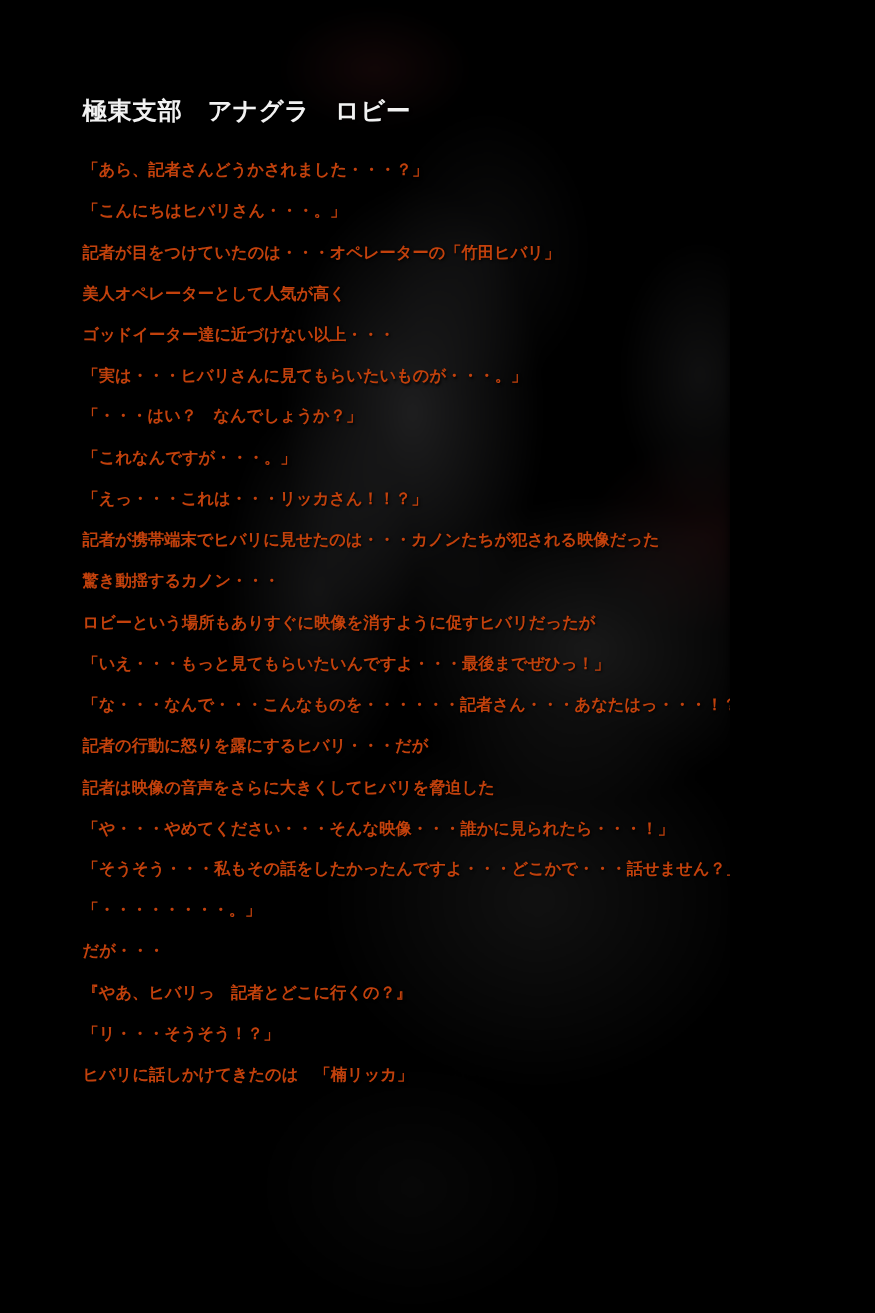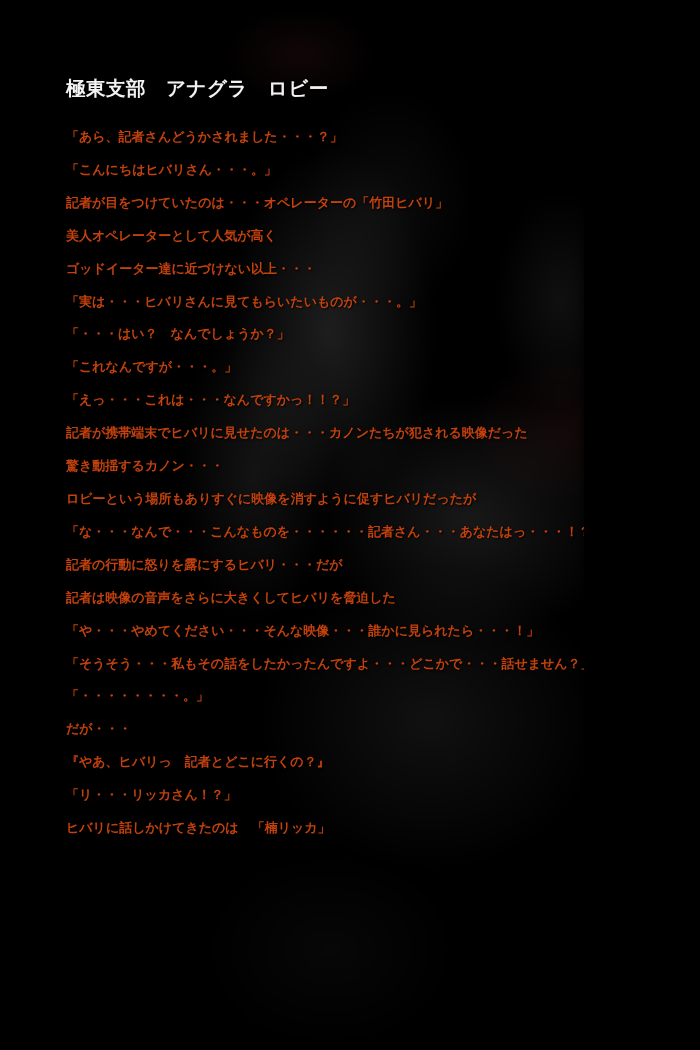--- a/index.html
+++ b/index.html
@@ -66,28 +66,29 @@
   <div class="heading">極東支部　アナグラ　ロビー</div>
   <div class="story">
       <div class="line">「あら、記者さんどうかされました・・・？」</div>
       <div class="line">「こんにちはヒバリさん・・・。」</div>
       <div class="line">記者が目をつけていたのは・・・オペレーターの「竹田ヒバリ」</div>
       <div class="line">美人オペレーターとして人気が高く</div>
       <div class="line">ゴッドイーター達に近づけない以上・・・</div>
       <div class="line">「実は・・・ヒバリさんに見てもらいたいものが・・・。」</div>
       <div class="line">「・・・はい？　なんでしょうか？」</div>
       <div class="line">「これなんですが・・・。」</div>
-      <div class="line">「えっ・・・これは・・・なんですかっ！！？」</div>
+      <div class="line">「えっ・・・これは・・・リッカさん！！？」</div>
       <div class="line">記者が携帯端末でヒバリに見せたのは・・・カノンたちが犯される映像だった</div>
       <div class="line">驚き動揺するカノン・・・</div>
       <div class="line">ロビーという場所もありすぐに映像を消すように促すヒバリだったが</div>
+      <div class="line">「いえ・・・もっと見てもらいたいんですよ・・・最後までぜひっ！」</div>
       <div class="line">「な・・・なんで・・・こんなものを・・・・・・記者さん・・・あなたはっ・・・！？」</div>
       <div class="line">記者の行動に怒りを露にするヒバリ・・・だが</div>
       <div class="line">記者は映像の音声をさらに大きくしてヒバリを脅迫した</div>
       <div class="line">「や・・・やめてください・・・そんな映像・・・誰かに見られたら・・・！」</div>
       <div class="line">「そうそう・・・私もその話をしたかったんですよ・・・どこかで・・・話せません？」</div>
       <div class="line">「・・・・・・・・。」</div>
       <div class="line">だが・・・</div>
       <div class="line">『やあ、ヒバリっ　記者とどこに行くの？』</div>
-      <div class="line">「リ・・・リッカさん！？」</div>
+      <div class="line">「リ・・・そうそう！？」</div>
       <div class="line">ヒバリに話しかけてきたのは　「楠リッカ」</div>
     </div>
 </div>
 
 </body></html>

